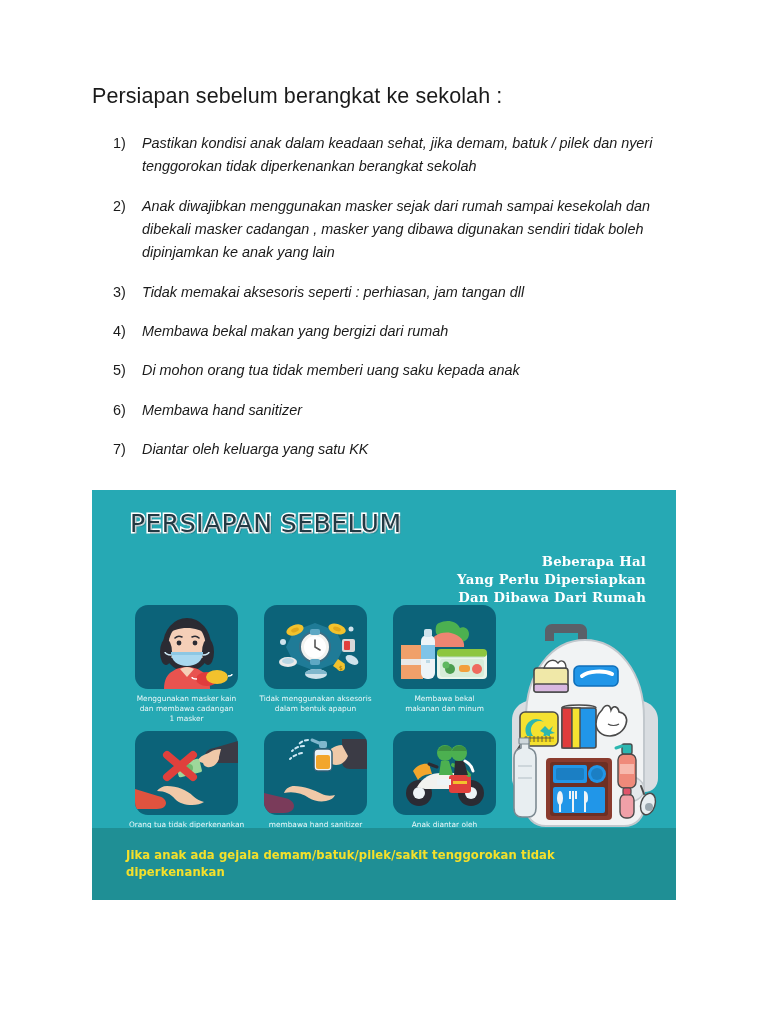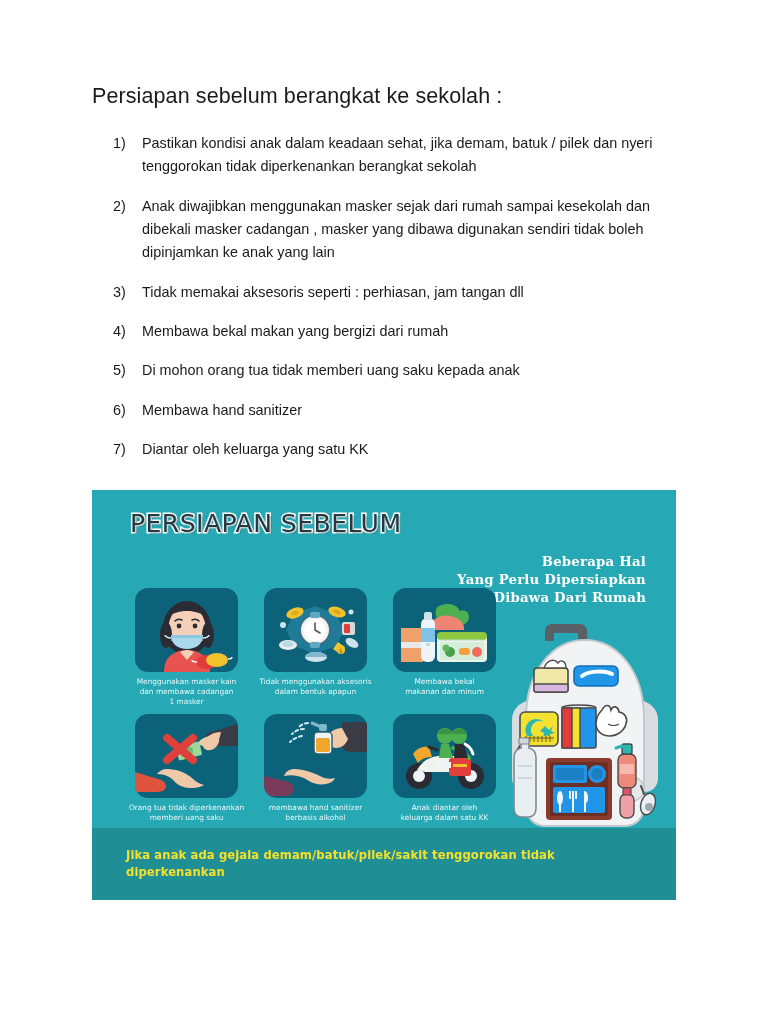--- a/index.html
+++ b/index.html
@@ -49,20 +49,21 @@
     line-height: 1.62;
     color: #1a1a1a;
   }
   .list-marker {
     width: 29px;
     flex: 0 0 29px;
     font-size: 14.4px;
   }
   .list-text {
     flex: 1;
+    font-style: italic;
   }
 
   
   .poster {
     position: absolute;
     left: 92px;
     top: 490px;
     width: 584px;
     height: 410px;
     background: #26a9b4;
@@ -94,21 +95,21 @@
     font-size: 13.3px;
     font-weight: 700;
     line-height: 1.36;
     color: #ffffff;
     letter-spacing: 0.2px;
   }
 
   .cards {
     position: absolute;
     left: 34px;
-    top: 98px;
+    top: 115px;
     width: 380px;
   }
   .card-row {
     display: flex;
     gap: 8px;
     margin-bottom: 6px;
   }
   .card-cell {
     width: 121px;
     display: flex;

